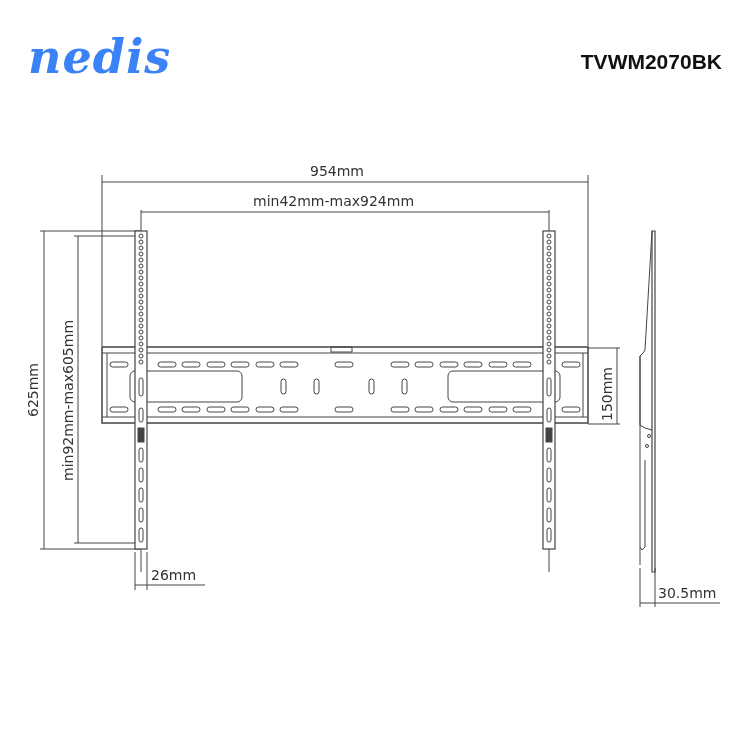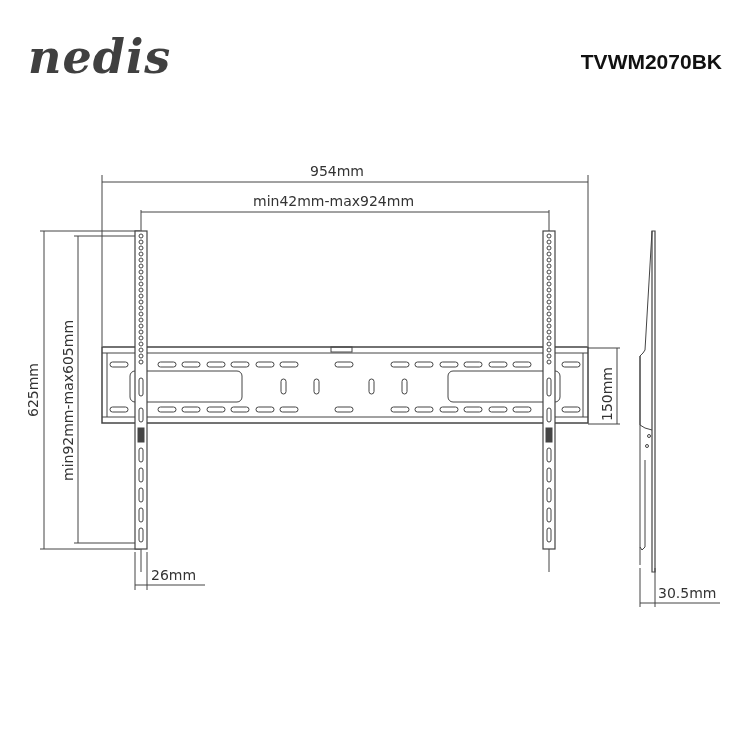--- a/index.html
+++ b/index.html
@@ -1,17 +1,17 @@
 <!DOCTYPE html>
 <html><head>
 <meta charset="utf-8">
 <style>
   html, body { margin: 0; padding: 0; background: #ffffff; }
   body { width: 750px; height: 750px; position: relative; overflow: hidden; font-family: "DejaVu Sans", sans-serif; color: #222; }
-  .logo { position: absolute; left: 28px; top: 30px; font-family: "DejaVu Serif", serif; font-style: italic; font-weight: bold; font-size: 46px; letter-spacing: 1px; color: #404040; }
+  .logo { position: absolute; left: 28px; top: 30px; font-family: "DejaVu Serif", serif; font-style: italic; font-weight: bold; font-size: 46px; letter-spacing: 1px; color: #3b82f6; }
   .model { position: absolute; right: 28px; top: 50px; font-family: "Liberation Sans", sans-serif; font-weight: bold; font-size: 21px; color: #111; }
   svg.drawing { position: absolute; left: 0; top: 0; }
   .dimtext { font-family: "DejaVu Sans", sans-serif; font-size: 14px; fill: #333; }
 </style>
 </head>
 <body>
 
 <div class="logo">nedis</div>
 <div class="model">TVWM2070BK</div>
 

